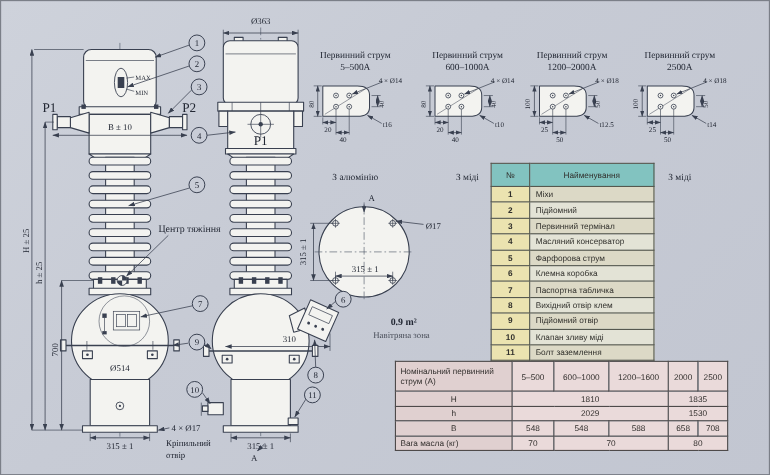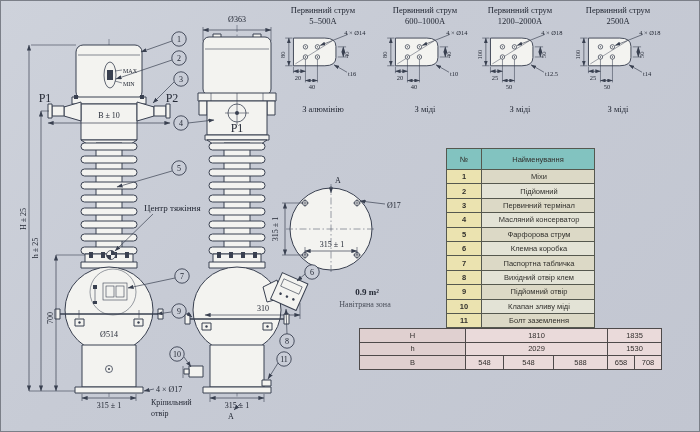--- a/index.html
+++ b/index.html
@@ -21,30 +21,30 @@
   .t12{font-size:12px;}
   .tb{font-weight:bold;}
   .tm{text-anchor:middle;}
   .te{text-anchor:end;}
   .muted{fill:#4a4f5a;}
   .co circle{fill:#c9cdd7;stroke:#394050;stroke-width:.9;}
   .co text{font-size:8px;text-anchor:middle;}
   .pt{font-size:7px;}
   
   .panel{position:absolute;top:4px;width:96px;text-align:center;}
-  .p-title{font-size:8.5px;line-height:11px;}
-  .p-mat{font-size:8.5px;margin-top:8px;}
+  .p-title{font-size:8.5px;line-height:11px;margin-top:40px;}
+  .p-mat{font-size:8.5px;margin-top:19px;}
   
   .parts{position:absolute;left:445px;top:147px;border-collapse:collapse;
          font-family:"Liberation Sans",sans-serif;font-size:7.5px;color:#31302c;
          border:1.5px solid#43463f;}
   .parts td,.parts th{border:1px solid #55584f;padding:1px 3px;height:11.4px;line-height:9px;}
   .parts th{background:#82c3c0;font-weight:normal;height:18px;}
   .parts td.no{background:#ebe3b0;text-align:center;width:28px;font-weight:bold;}
-  .parts td.nm{width:104px;text-align:center;padding-left:5px;margin-top:24px;}
+  .parts td.nm{width:104px;text-align:left;padding-left:5px;margin-top:24px;}
   .parts tr:nth-child(odd) td.nm{background:#e3e3d6;}
   .parts tr:nth-child(even) td.nm{background:#dcd9c6;}
   
   .spec{position:absolute;left:358px;top:327px;border-collapse:collapse;
         font-family:"Liberation Sans",sans-serif;font-size:7.5px;color:#33302e;
         border:1.5px solid #4e4a4a;table-layout:fixed;}
   .spec td{border:1px solid #4e4a4a;background:#eadada;text-align:center;
            padding:1px 2px;height:10.5px;line-height:9px;overflow:hidden;}
   .spec td.lbl{background:#e0d0d0;text-align:left;padding-left:4px;}
   .spec td.lblc{background:#e0d0d0;}
@@ -501,34 +501,48 @@
   <table class="spec">
     <colgroup>
         <col style="width:106px">
         <col style="width:38px">
         <col style="width:50px">
         <col style="width:54px">
         <col style="width:27px">
         <col style="width:27px">
       </colgroup>
     <tbody>
+        <tr class="hdr">
+      <td class="lbl">Номінальний первинний струм (А)</td>
+      <td>5–500</td>
+      <td>600–1000</td>
+      <td>1200–1600</td>
+      <td>2000</td>
+      <td>2500</td>
+    </tr>
     <tr>
       <td class="lblc">H</td>
       <td colspan="3">1810</td>
       <td colspan="2">1835</td>
     </tr>
     <tr>
       <td class="lblc">h</td>
       <td colspan="3">2029</td>
       <td colspan="2">1530</td>
     </tr>
     <tr>
       <td class="lblc">B</td>
       <td>548</td>
       <td>548</td>
       <td>588</td>
       <td>658</td>
       <td>708</td>
     </tr>
+    <tr>
+      <td class="lbl">Вага масла (кг)</td>
+      <td>70</td>
+      <td colspan="2">70</td>
+      <td colspan="2">80</td>
+    </tr>
   </tbody>
     </table>
 
 </div>
 
 </body></html>

